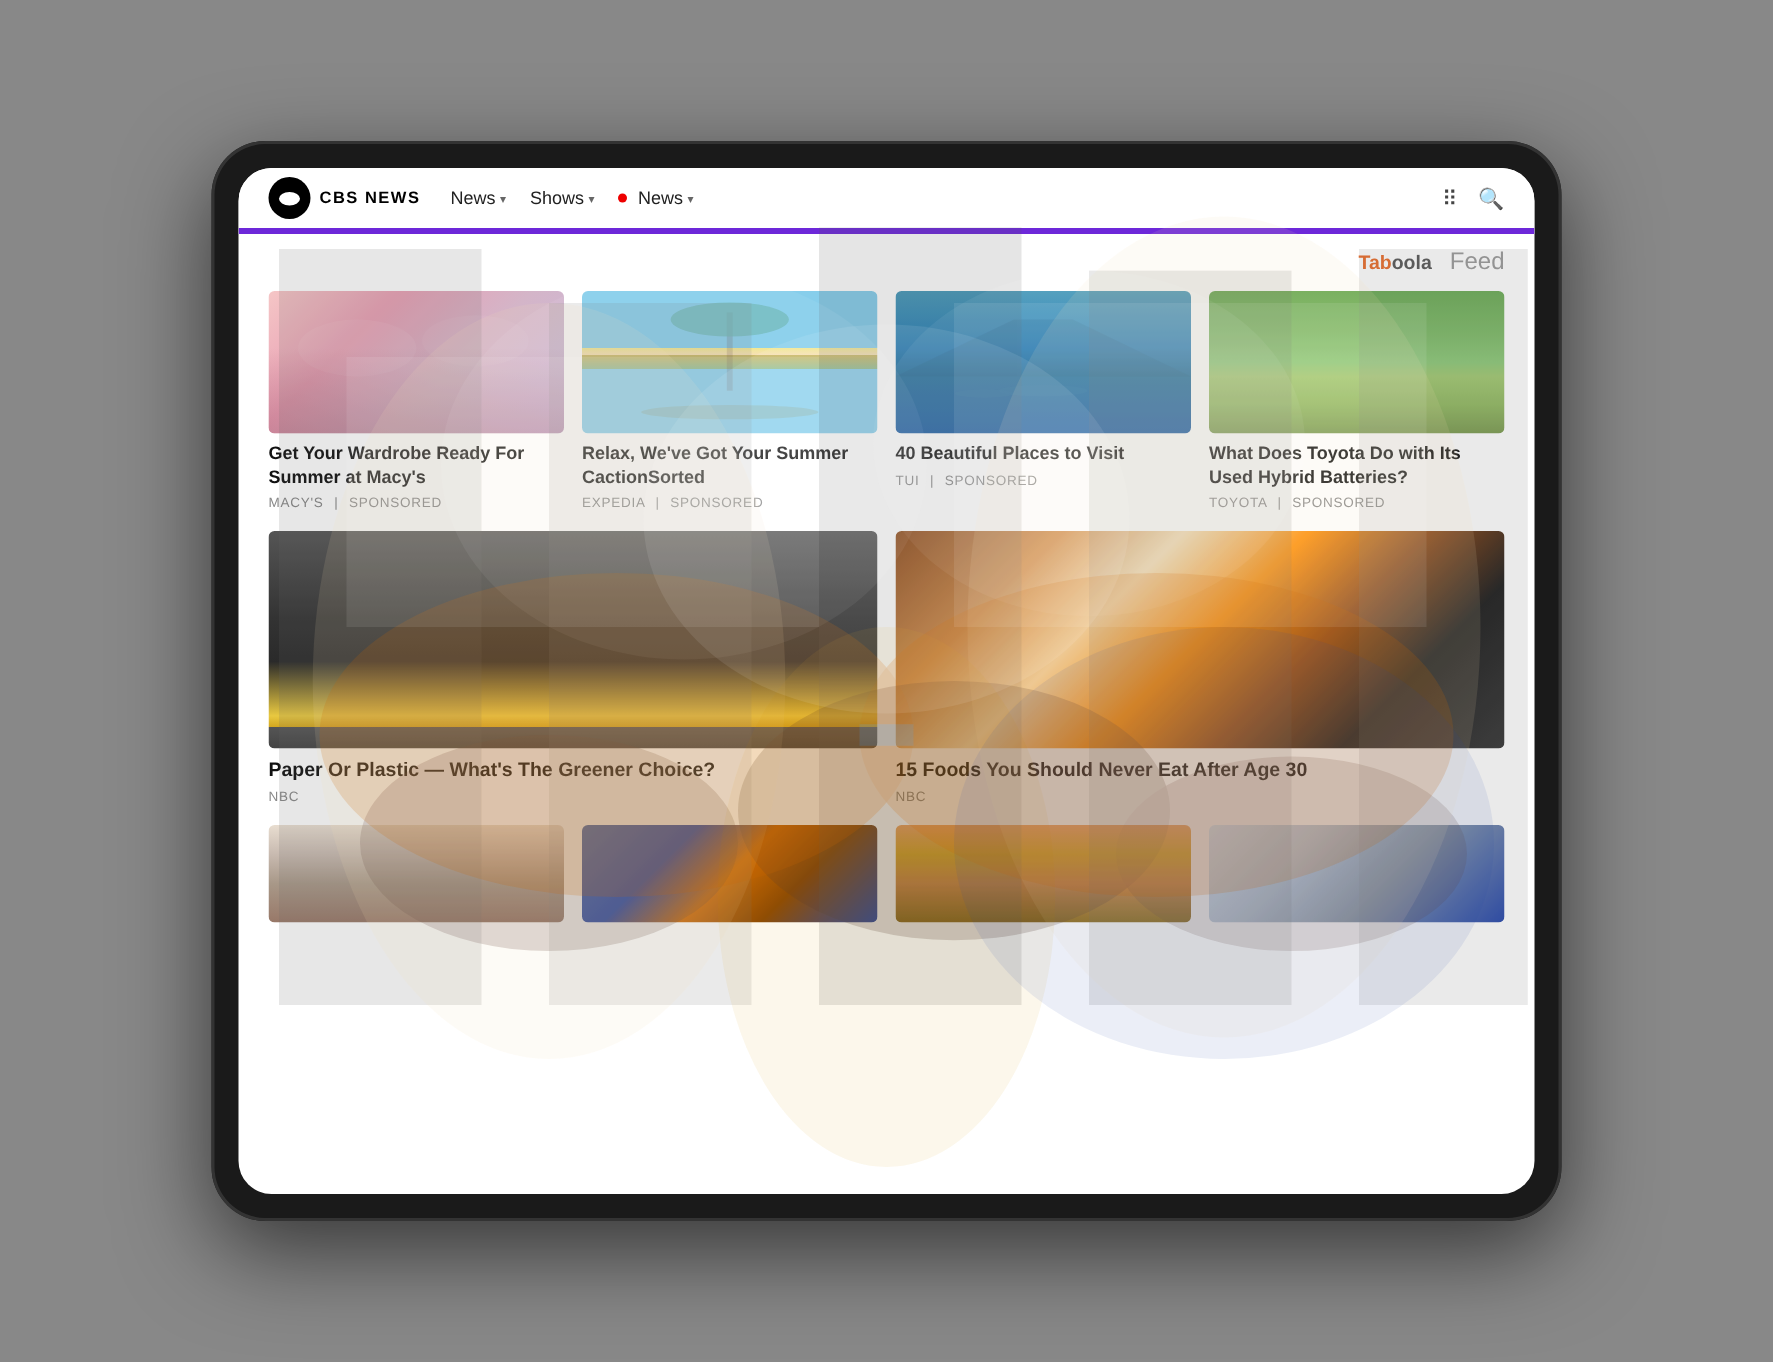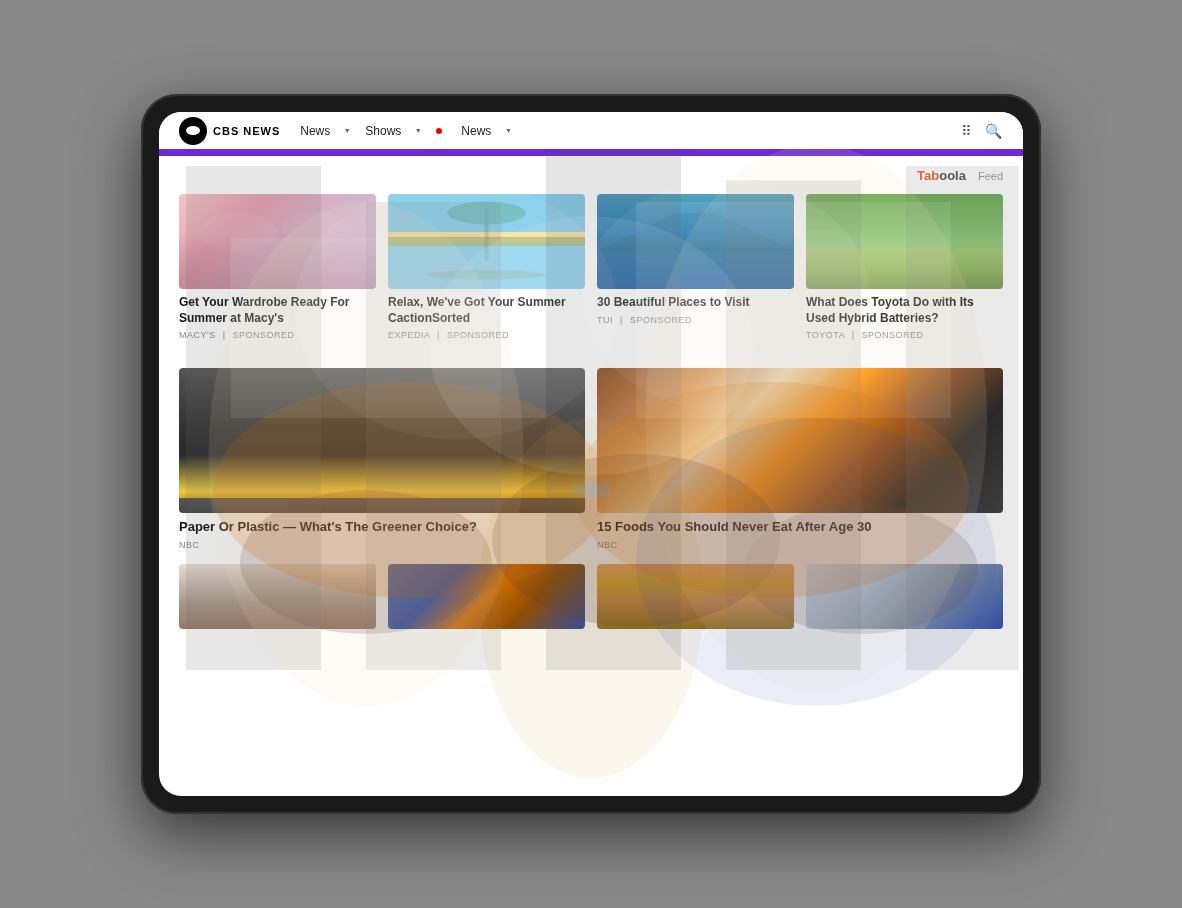--- a/index.html
+++ b/index.html
@@ -31,21 +31,21 @@
       display: flex;
       flex-direction: column;
     }
 
     
     .navbar {
       display: flex;
       align-items: center;
       padding: 0 20px;
       height: 44px;
-      border-bottom: 7px solid #6d28d9;
+      border-bottom: 4px solid #6d28d9;
       flex-shrink: 0;
       background: #fff;
     }
 
     .nav-logo {
       display: flex;
       align-items: center;
       gap: 6px;
       margin-right: 20px;
     }
@@ -80,21 +80,21 @@
       gap: 16px;
       flex: 1;
     }
 
     .nav-link {
       font-size: 12px;
       color: #222;
       cursor: pointer;
       display: flex;
       align-items: center;
-      gap: 15px;
+      gap: 3px;
     }
 
     .nav-link .chevron {
       font-size: 8px;
       color: #666;
     }
 
     .live-dot {
       width: 6px;
       height: 6px;
@@ -139,30 +139,30 @@
     }
 
     .taboola-logo span.oola {
       color: #555;
       font-weight: 700;
       text-align: right;
     }
 
     .taboola-logo span.feed {
       color: #999;
-      font-size: 11px;
+      font-size: 16px;
       padding-left: 12px;
     }
 
     
     .top-grid {
       display: grid;
       grid-template-columns: repeat(4, 1fr);
       gap: 12px;
-      margin-bottom: 28px;
+      margin-bottom: 14px;
     }
 
     .card {
       display: flex;
       flex-direction: column;
     }
 
     .card-img {
       width: 100%;
       height: 95px;
@@ -364,21 +364,21 @@
         <div class="card">
           <div class="card-img">
             <div class="card-img-rect img-kayak">
               <svg class="pattern-overlay" viewBox="0 0 100 100" preserveAspectRatio="none">
                 <polygon points="0,60 40,20 60,20 100,60" fill="#1a5276" opacity="0.5"></polygon>
                 <ellipse cx="50" cy="70" rx="15" ry="4" fill="#2874a6" opacity="0.6"></ellipse>
                 <ellipse cx="30" cy="72" rx="10" ry="3" fill="#2874a6" opacity="0.6"></ellipse>
               </svg>
             </div>
           </div>
-          <div class="card-title">30 Beautiful Places to Visit</div>
+          <div class="card-title">40 Beautiful Places to Visit</div>
           <div class="card-meta">
             <span>TUI</span>
             <span class="separator">|</span>
             <span>SPONSORED</span>
           </div>
         </div>
 
         <div class="card">
           <div class="card-img">
             <div class="card-img-rect img-bison">

